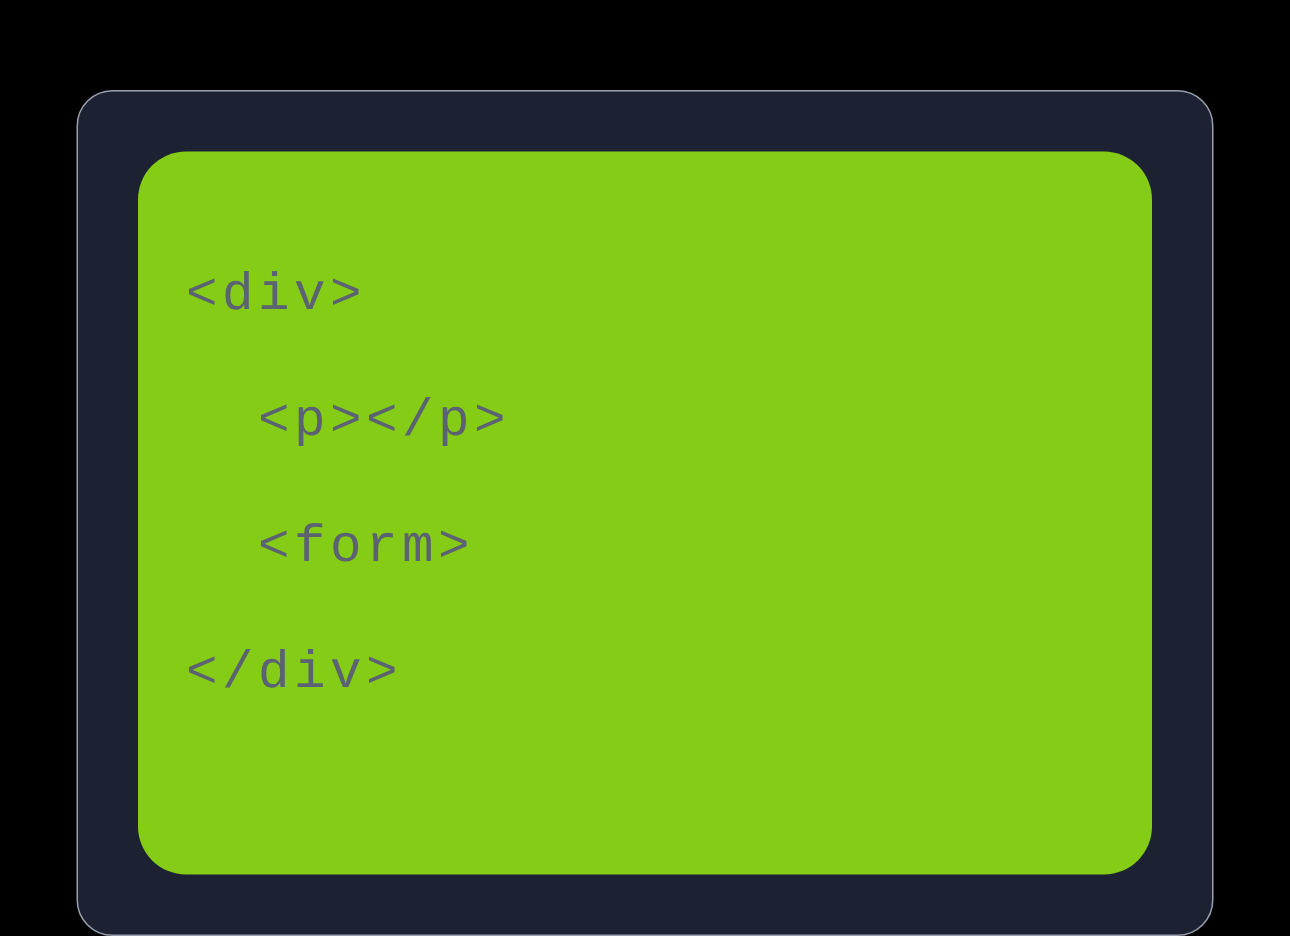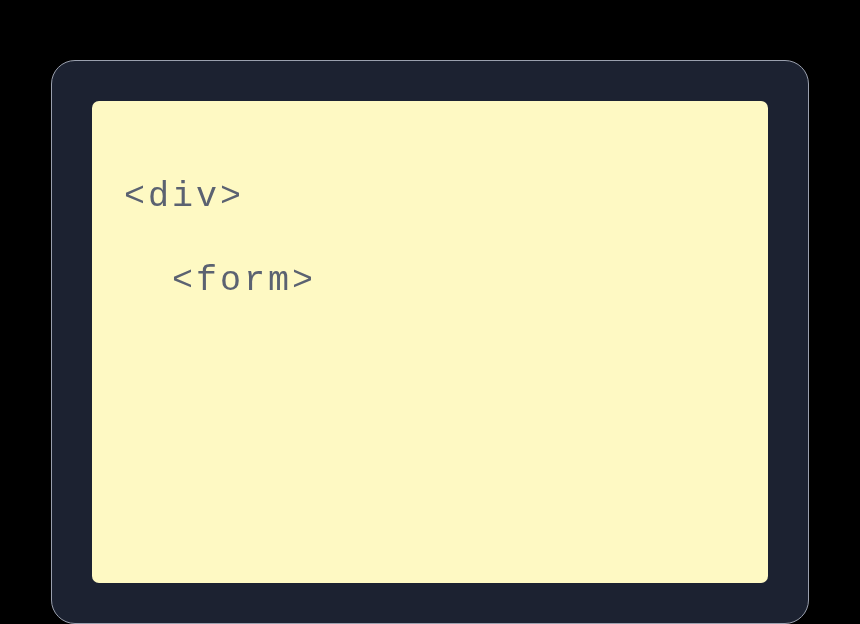--- a/index.html
+++ b/index.html
@@ -21,34 +21,36 @@
       height: 564px;
       background: #1c2231;
       border: 1px solid #9aa0ae;
       border-radius: 24px;
       padding: 40px;
       margin-bottom: 0;
     }
     .code-block {
       width: 100%;
       height: 100%;
-      background: #fef9c3;
-      border-radius: 7px;
+      background: #84cc16;
+      border-radius: 32px;
       padding: 54px 32px;
     }
     .code-line {
       font-family: 'Menlo', 'Consolas', 'Courier New', monospace;
       font-size: 35px;
       letter-spacing: 3px;
       color: #5b6271;
       line-height: 2.4;
       white-space: pre;
     }
   </style>
 </head>
 <body>
 
 <div class="outer-frame">
   <div class="code-block">
     <div class="code-line">&lt;div&gt;</div>
+    <div class="code-line">  &lt;p&gt;&lt;/p&gt;</div>
     <div class="code-line">  &lt;form&gt;</div>
+    <div class="code-line">&lt;/div&gt;</div>
   </div>
 </div>
 
 </body></html>

